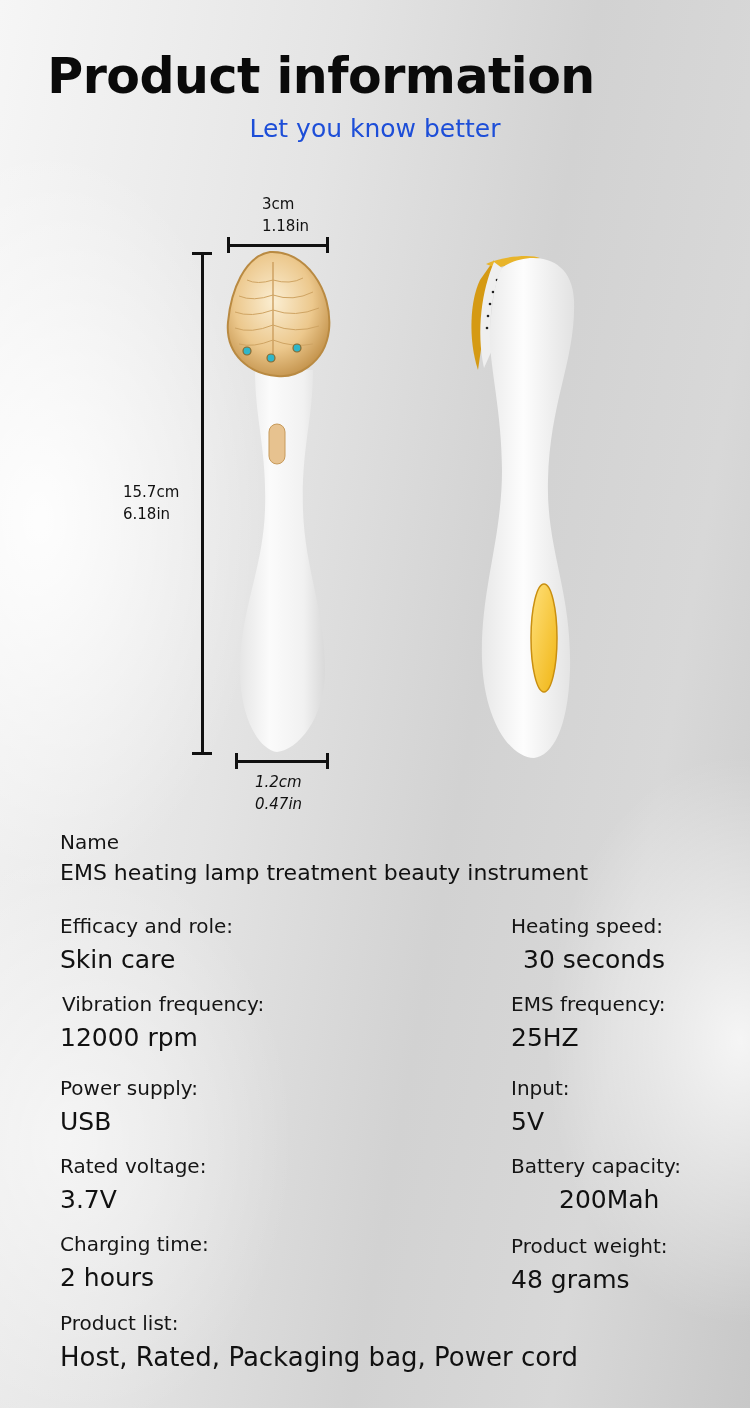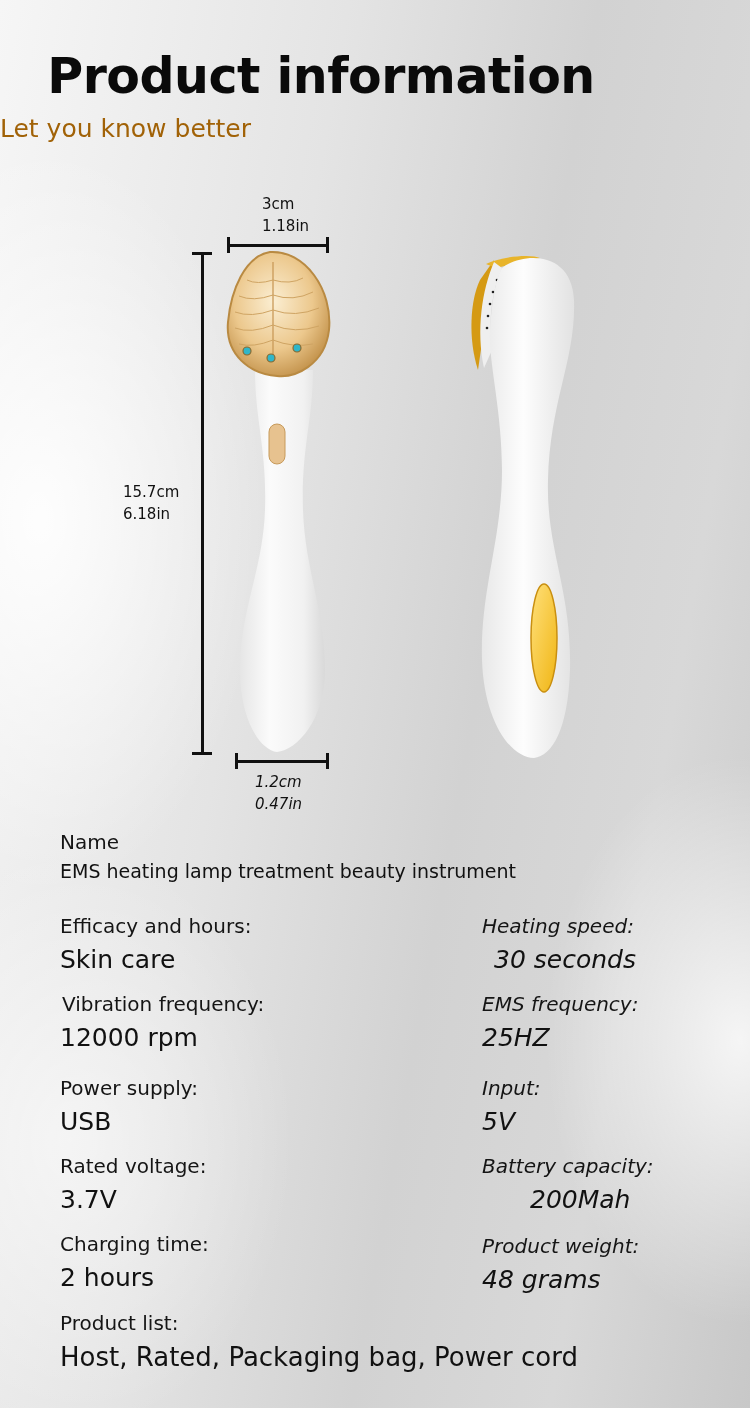--- a/index.html
+++ b/index.html
@@ -7,27 +7,27 @@
     width:750px;height:1408px;overflow:hidden;position:relative;
     font-family:"DejaVu Sans","Liberation Sans",sans-serif;color:#111;
     background:
       radial-gradient(ellipse 320px 420px at 70px 1140px, rgba(255,255,255,0.55), rgba(255,255,255,0) 70%),
       radial-gradient(ellipse 300px 500px at 40px 520px, rgba(255,255,255,0.9), rgba(255,255,255,0) 75%),
       radial-gradient(ellipse 260px 380px at 740px 1040px, rgba(255,255,255,0.8), rgba(255,255,255,0) 75%),
       linear-gradient(100deg, #f6f6f6 0%, #e4e4e4 35%, #d2d2d2 60%, #d8d8d8 80%, #c8c8c8 100%);
   }
   .abs{position:absolute;}
   .title{left:0;width:642px;top:48px;text-align:center;font-size:49px;font-weight:bold;letter-spacing:-0.5px;color:#0a0a0a;}
-  .subtitle{left:0;width:750px;top:114px;font-size:25px;color:#a16207;}
+  .subtitle{left:0;width:750px;top:114px;text-align:center;font-size:25px;color:#1d4ed8;}
   .dim{font-size:15px;line-height:22px;color:#111;}
   .line{background:#111;}
   .label{font-size:20px;color:#151515;}
   .value{font-size:25px;color:#111;}
   .col1{left:60px;}
-  .col2{left:482px;font-style:italic;}
+  .col2{left:511px;}
 </style>
 </head>
 <body>
 
 <div class="abs title">Product information</div>
 <div class="abs subtitle">Let you know better</div>
 
 <div class="abs dim" style="left:262px;top:193px;">
   <div>3cm</div>
   <div>1.18in</div>
@@ -98,23 +98,23 @@
     <circle cx="26" cy="66" r="1.3"></circle>
       <circle cx="25" cy="78" r="1.3"></circle>
       <circle cx="46" cy="20" r="1.3"></circle>
       <circle cx="58" cy="16" r="1.3"></circle>
   </g>
   <path d="M40 18 C 60 2, 110 0, 112 50 C 114 110, 88 150, 86 230 C 84 300, 110 340, 108 420 C 106 480, 90 506, 72 508 C 48 508, 22 470, 20 410 C 18 340, 40 290, 40 220 C 40 160, 26 110, 28 80 C 30 50, 34 28, 40 18 Z" fill="url(#bodyS)"></path>
   <ellipse cx="82" cy="388" rx="13" ry="54" fill="url(#btnS)" stroke="#c98f10" stroke-width="1.5"></ellipse>
 </svg>
 
 <div class="abs label col1" style="top:830px;">Name</div>
-<div class="abs value col1" style="top:860px;font-size:19px;">EMS heating lamp treatment beauty instrument</div>
+<div class="abs value col1" style="top:860px;font-size:22px;">EMS heating lamp treatment beauty instrument</div>
 
-<div class="abs label col1" style="top:914px;">Efficacy and hours:</div>
+<div class="abs label col1" style="top:914px;">Efficacy and role:</div>
 <div class="abs value col1" style="top:945px;">Skin care</div>
 <div class="abs label col2" style="top:914px;">Heating speed:</div>
 <div class="abs value col2" style="top:945px;margin-left:12px;">30 seconds</div>
 
 <div class="abs label" style="left:62px;top:992px;">Vibration frequency:</div>
 <div class="abs value col1" style="top:1023px;">12000 rpm</div>
 <div class="abs label col2" style="top:992px;">EMS frequency:</div>
 <div class="abs value col2" style="top:1023px;">25HZ</div>
 
 <div class="abs label col1" style="top:1076px;">Power supply:</div>

